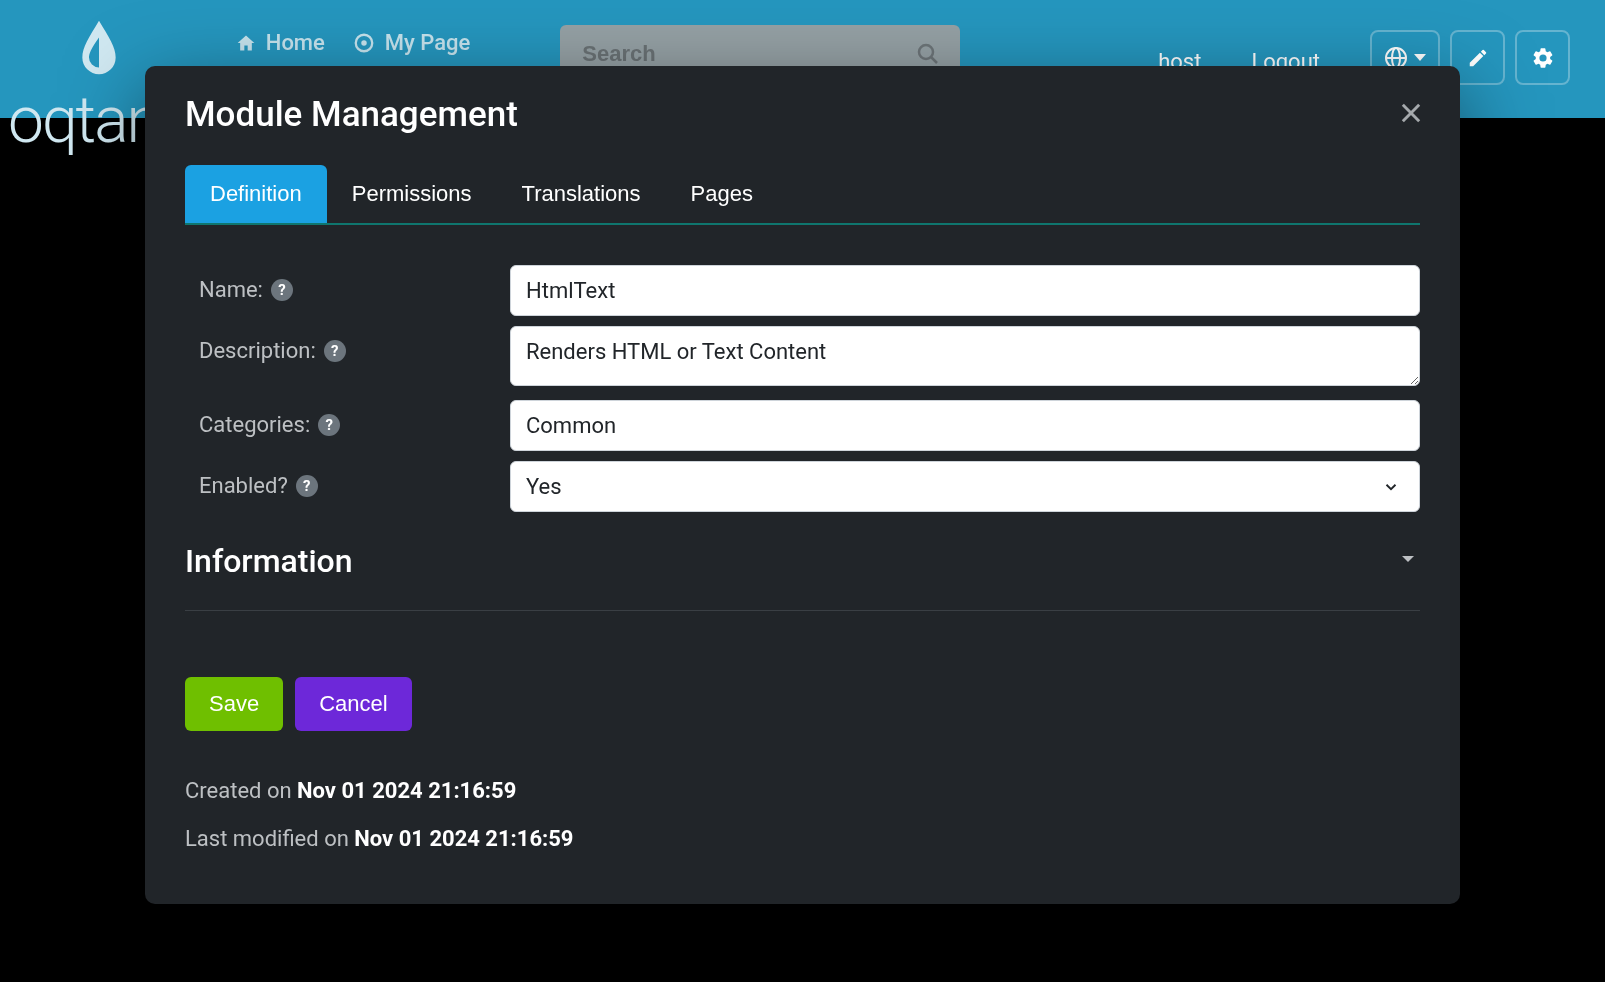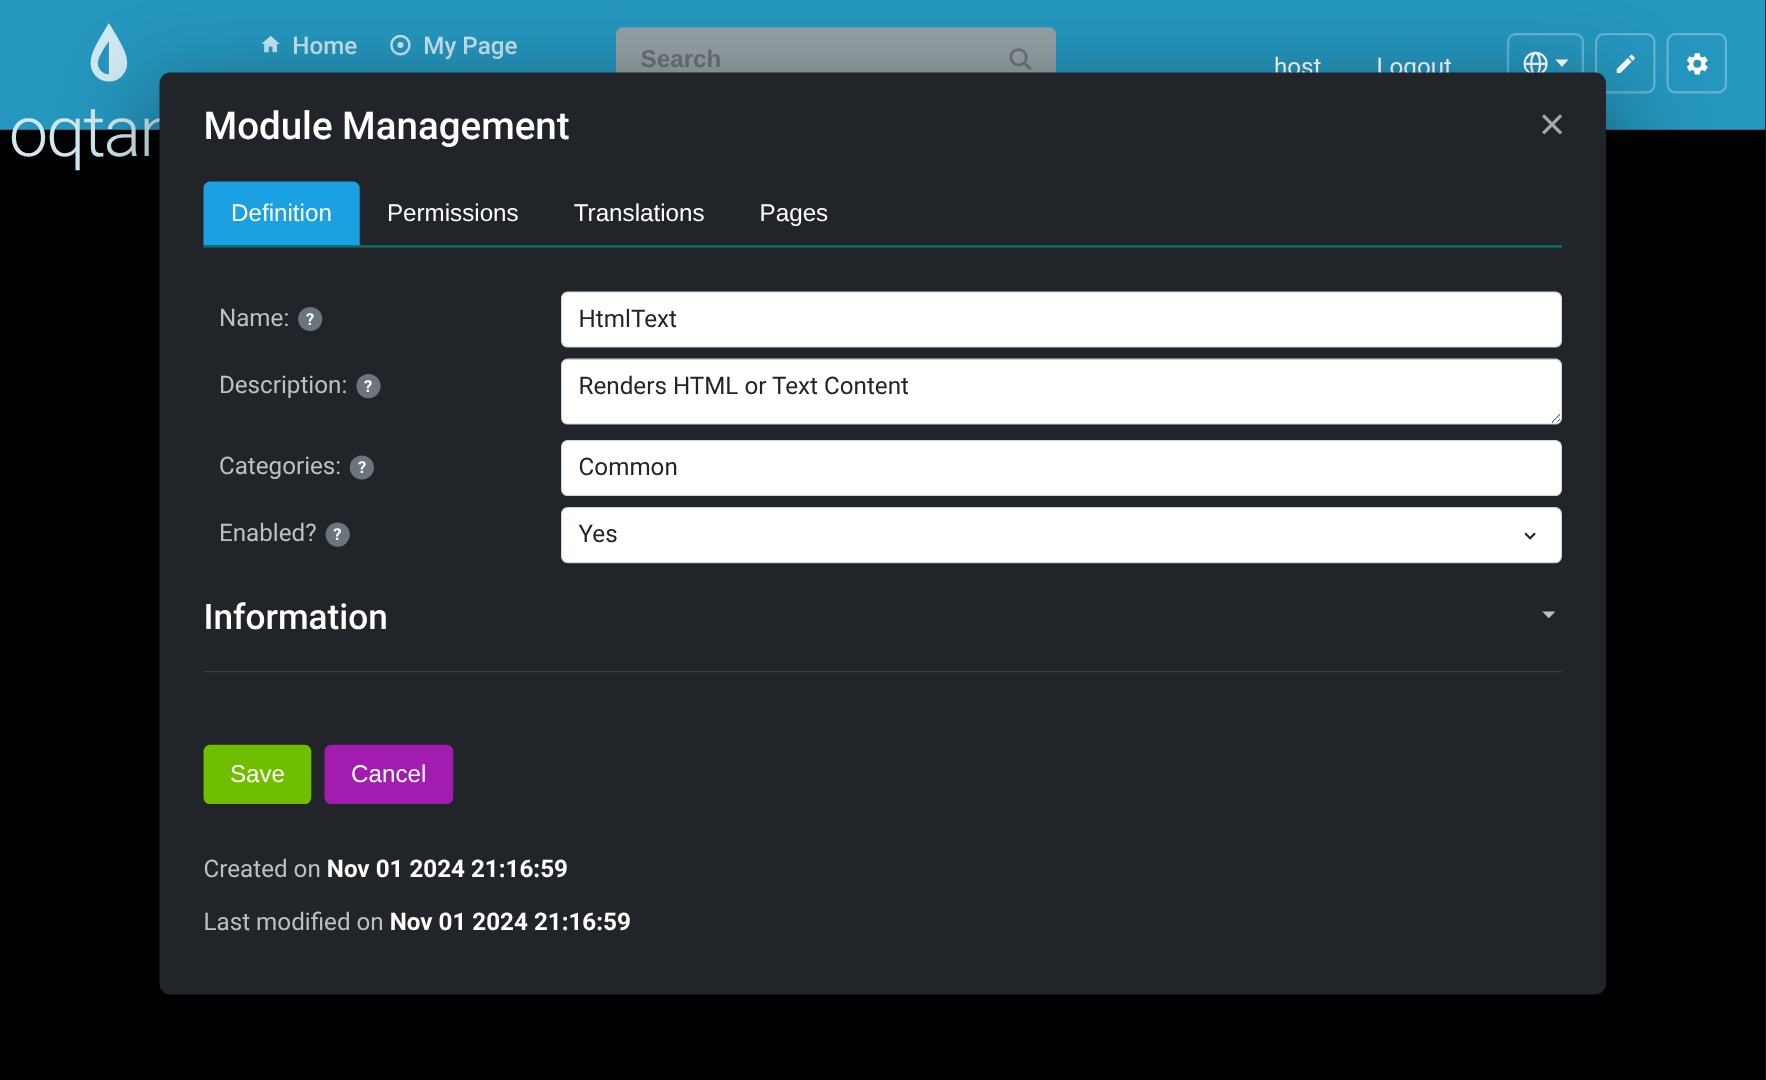--- a/index.html
+++ b/index.html
@@ -37,21 +37,21 @@
     }
     .nav-links {
       display: flex;
       align-items: center;
       gap: 28px;
       margin-left: 15px;
       margin-top: 10px;
     }
     .nav-link {
       display: flex;
-      align-items: flex-start;
+      align-items: center;
       gap: 10px;
       color: #c6e3ed;
       font-size: 22px;
       font-weight: 500;
       cursor: pointer;
     }
     .nav-link svg { fill: #c6e3ed; }
     .search-wrap {
       flex: 0 0 400px;
       position: relative;
@@ -272,21 +272,21 @@
       border: none;
       border-radius: 6px;
       font-size: 22px;
       cursor: pointer;
     }
     .btn-save {
       background: #6fbf00;
       color: #fff;
     }
     .btn-cancel {
-      background: #a21caf;
+      background: #6d28d9;
       color: #fff;
     }
     
     
     .meta-text {
       margin-top: 36px;
       color: #bdc0c3;
       font-size: 22px;
       line-height: 2.2;
     }

